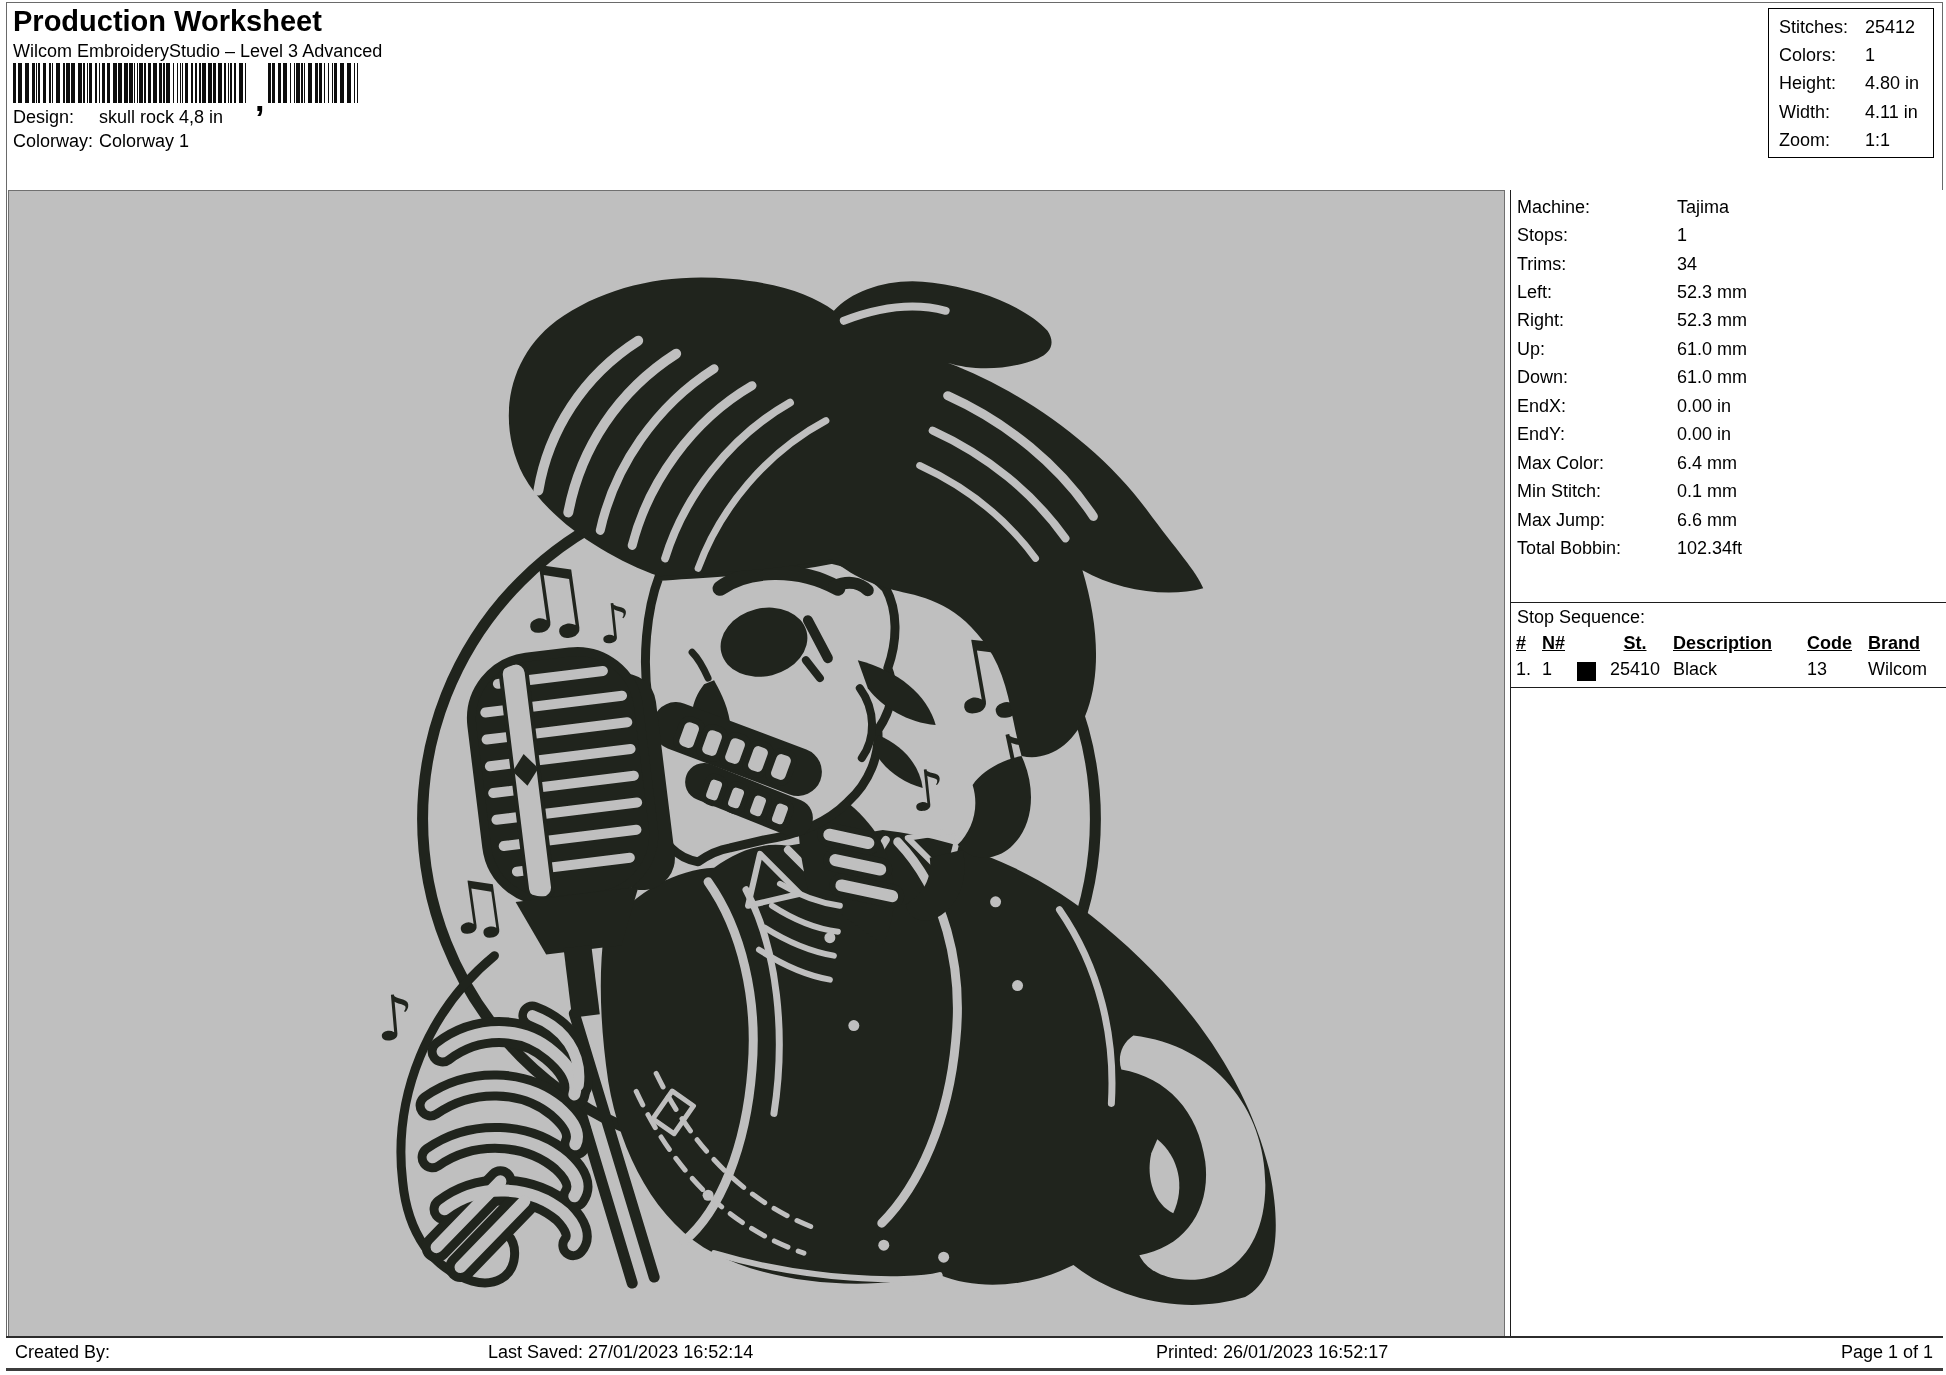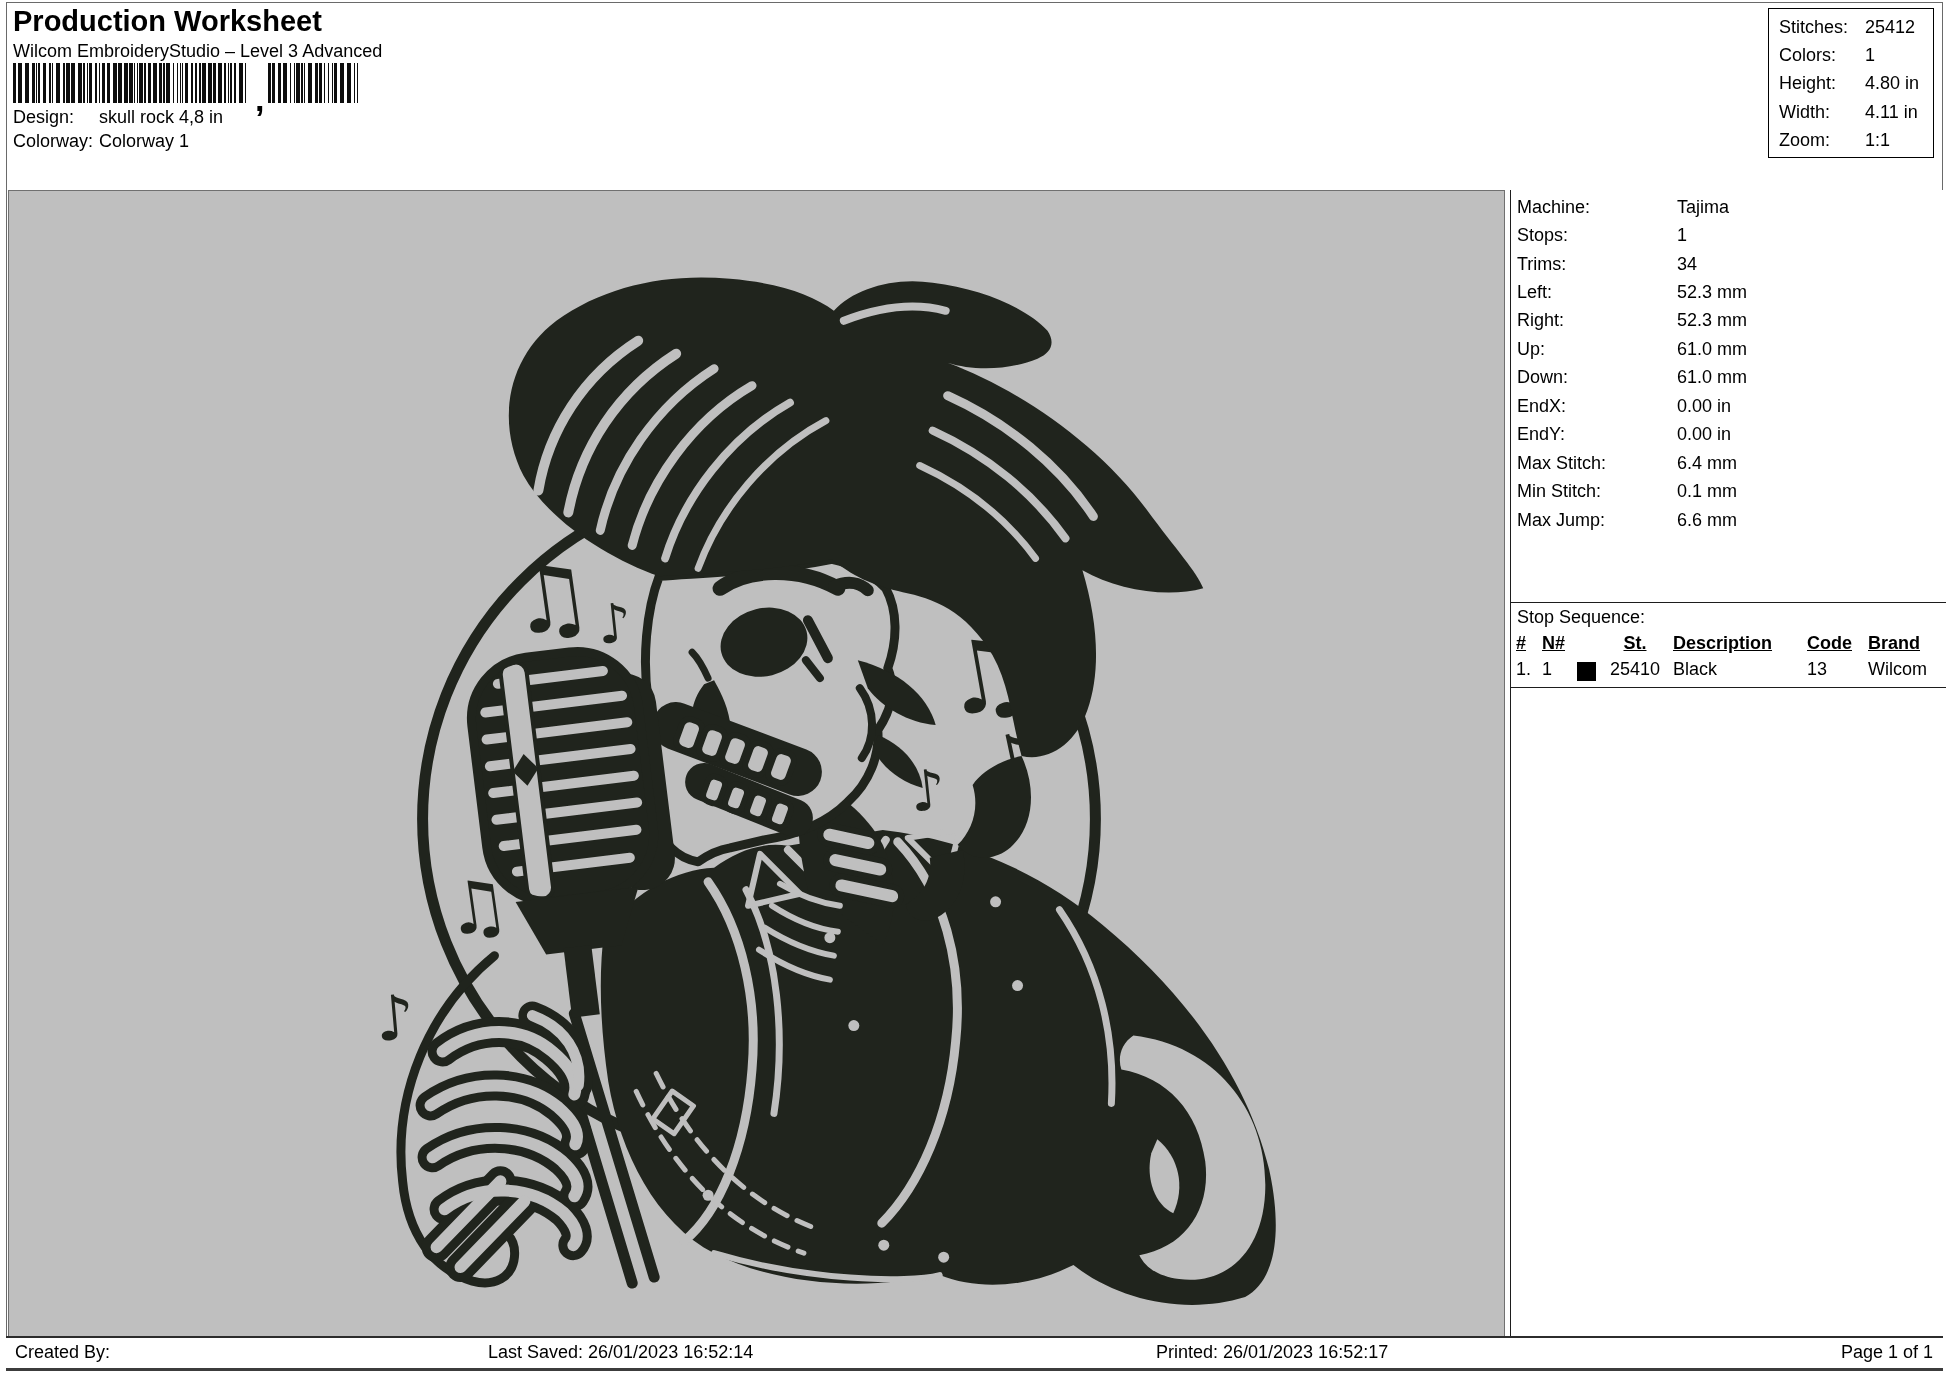--- a/index.html
+++ b/index.html
@@ -390,30 +390,34 @@
       </div>
     <div class="info-row">
         <span class="info-label">EndX:</span>
         <span>0.00 in</span>
       </div>
     <div class="info-row">
         <span class="info-label">EndY:</span>
         <span>0.00 in</span>
       </div>
     <div class="info-row">
-        <span class="info-label">Max Stitch:</span>
+        <span class="info-label">Max Color:</span>
         <span>6.4 mm</span>
       </div>
     <div class="info-row">
         <span class="info-label">Min Stitch:</span>
         <span>0.1 mm</span>
       </div>
     <div class="info-row">
         <span class="info-label">Max Jump:</span>
         <span>6.6 mm</span>
+      </div>
+    <div class="info-row">
+        <span class="info-label">Total Bobbin:</span>
+        <span>102.34ft</span>
       </div>
   </div>
 
   <div class="sep sep1"></div>
   <div class="ss-title">Stop Sequence:</div>
 
   <div class="ss-head">
     <span class="ss-cell c-num">#</span>
     <span class="ss-cell c-n">N#</span>
     <span class="ss-cell c-st">St.</span>
@@ -430,16 +434,16 @@
     <span class="ss-cell c-desc">Black</span>
     <span class="ss-cell c-code">13</span>
     <span class="ss-cell c-brand">Wilcom</span>
   </div>
 
   <div class="sep sep2"></div>
 </div>
 
 <div class="footer">
   <span class="f-created">Created By:</span>
-  <span class="f-saved">Last Saved: 26/01/2023 16:52:14</span>
+  <span class="f-saved">Last Saved: 27/01/2023 16:52:14</span>
   <span class="f-printed">Printed: 26/01/2023 16:52:17</span>
   <span class="f-page">Page 1 of 1</span>
 </div>
 
 </body></html>

